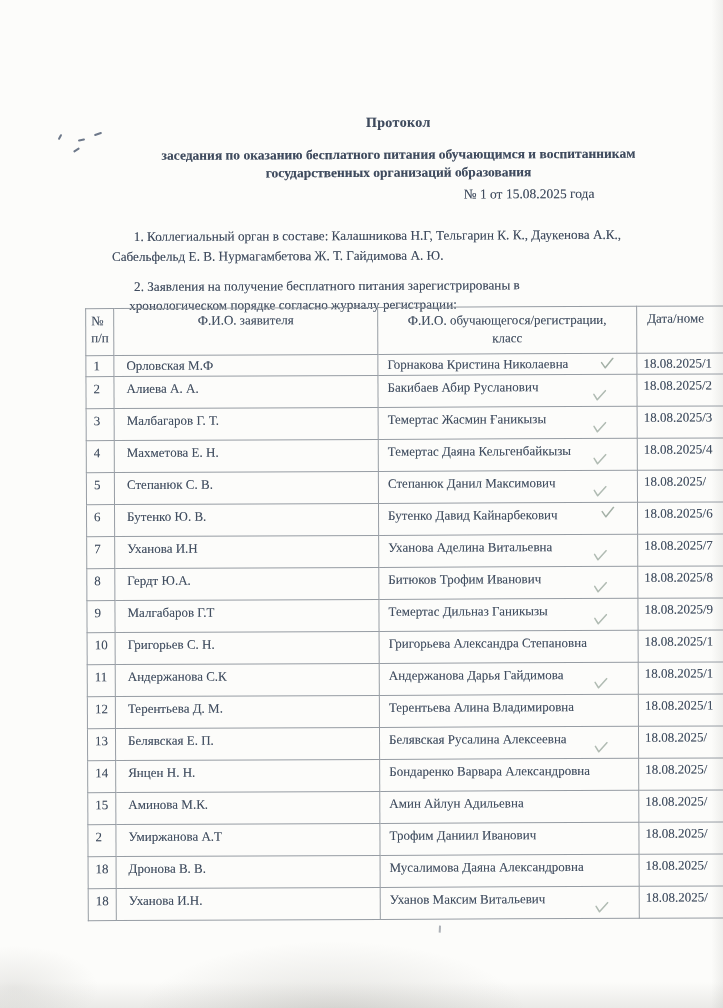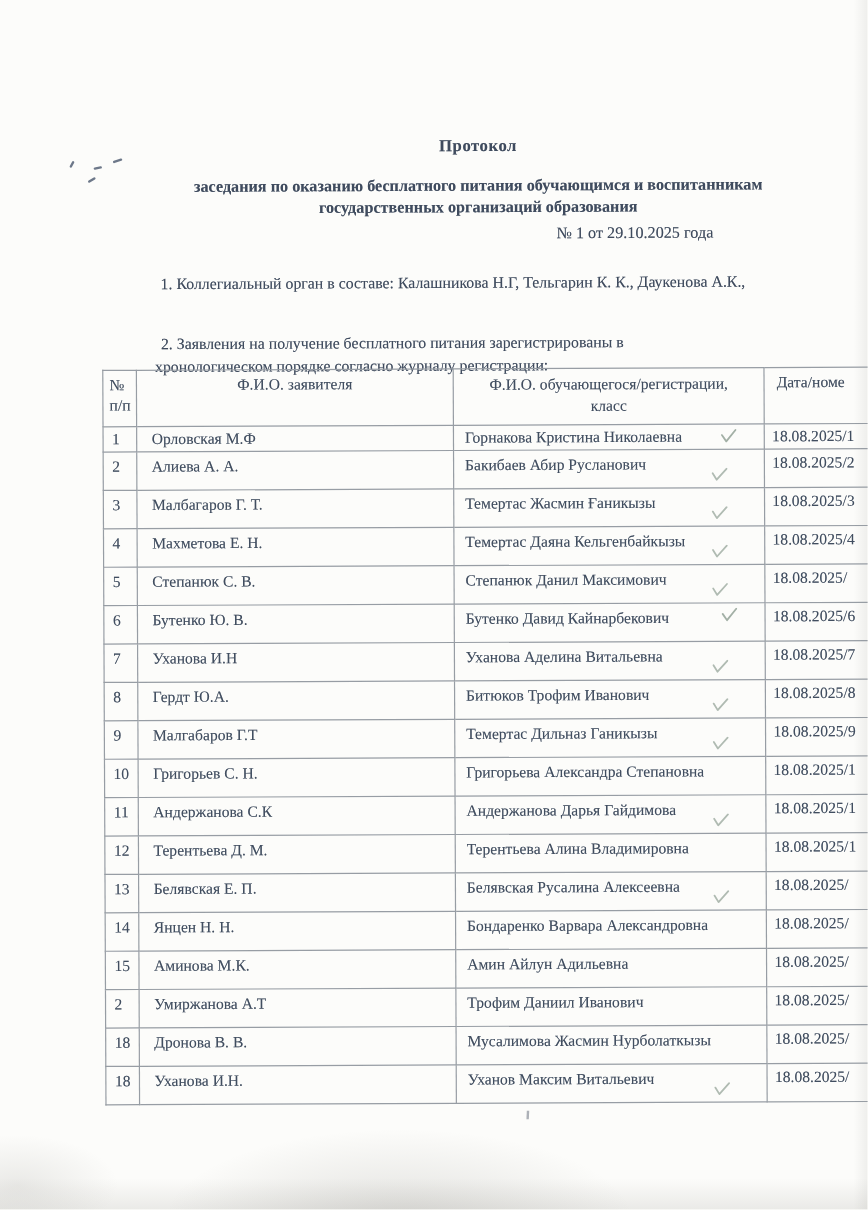--- a/index.html
+++ b/index.html
@@ -104,23 +104,24 @@
   </div>
 
   <div class="doc">
 
     <div class="title doc-text">Протокол</div>
 
     <div class="subtitle1 doc-text">заседания по оказанию бесплатного питания обучающимся и воспитанникам</div>
 
     <div class="subtitle2 doc-text">государственных организаций образования</div>
 
-    <div class="number-line doc-text">№ 1 от 29.10.2025 года</div>
+    <div class="number-line doc-text">№ 1 от 15.08.2025 года</div>
 
     <div class="para p1l1 doc-text">1. Коллегиальный орган в составе: Калашникова Н.Г, Тельгарин К. К., Даукенова А.К.,</div>
+    <div class="para p1l2 doc-text">Сабельфельд Е. В. Нурмагамбетова Ж. Т. Гайдимова А. Ю.</div>
 
     <div class="para p2l1 doc-text">2. Заявления на получение бесплатного питания зарегистрированы в</div>
     <div class="para p2l2 doc-text">хронологическом порядке согласно журналу регистрации:</div>
 
     <table class="records">
       <colgroup>
         <col class="c-num">
           <col class="c-app">
           <col class="c-stu">
           <col class="c-date">
@@ -341,21 +342,21 @@
       <span>Трофим Даниил Иванович</span>
       
     </td>
     <td class="c-date">18.08.2025/</td>
   </tr>
 
   <tr>
     <td class="c-num">18</td>
     <td class="c-app">Дронова В. В.</td>
     <td class="c-stu">
-      <span>Мусалимова Жасмин Нурболаткызы</span>
+      <span>Мусалимова Даяна Александровна</span>
       
     </td>
     <td class="c-date">18.08.2025/</td>
   </tr>
 
   <tr>
     <td class="c-num">18</td>
     <td class="c-app">Уханова И.Н.</td>
     <td class="c-stu">
       <span>Уханов Максим Витальевич</span>

